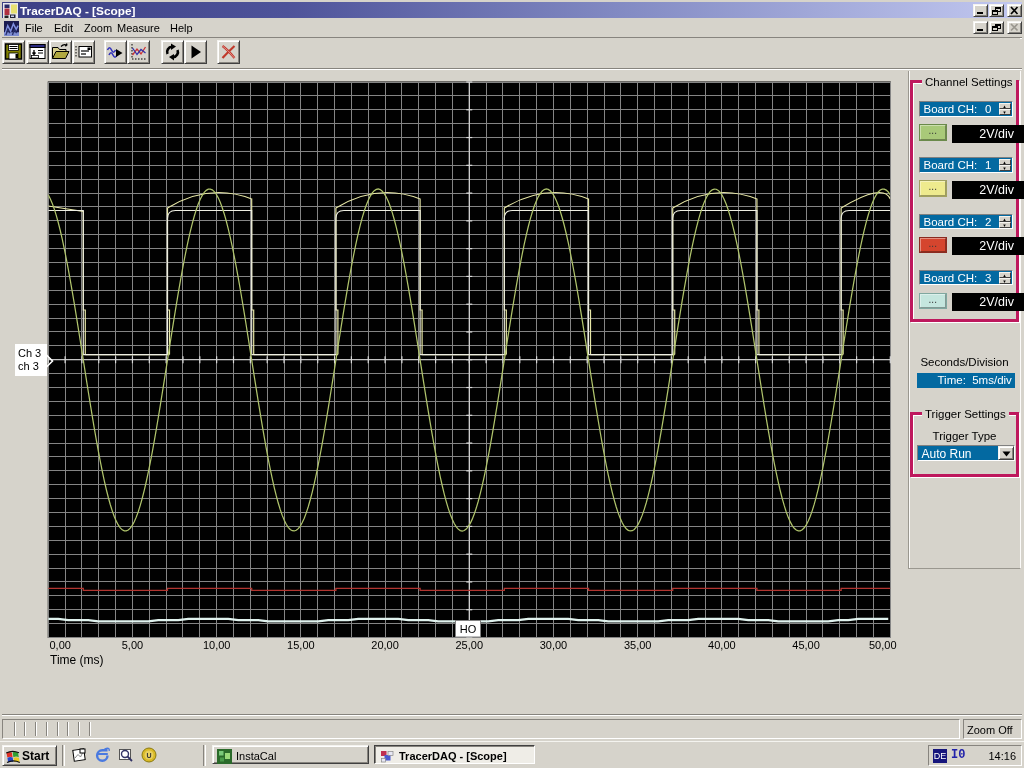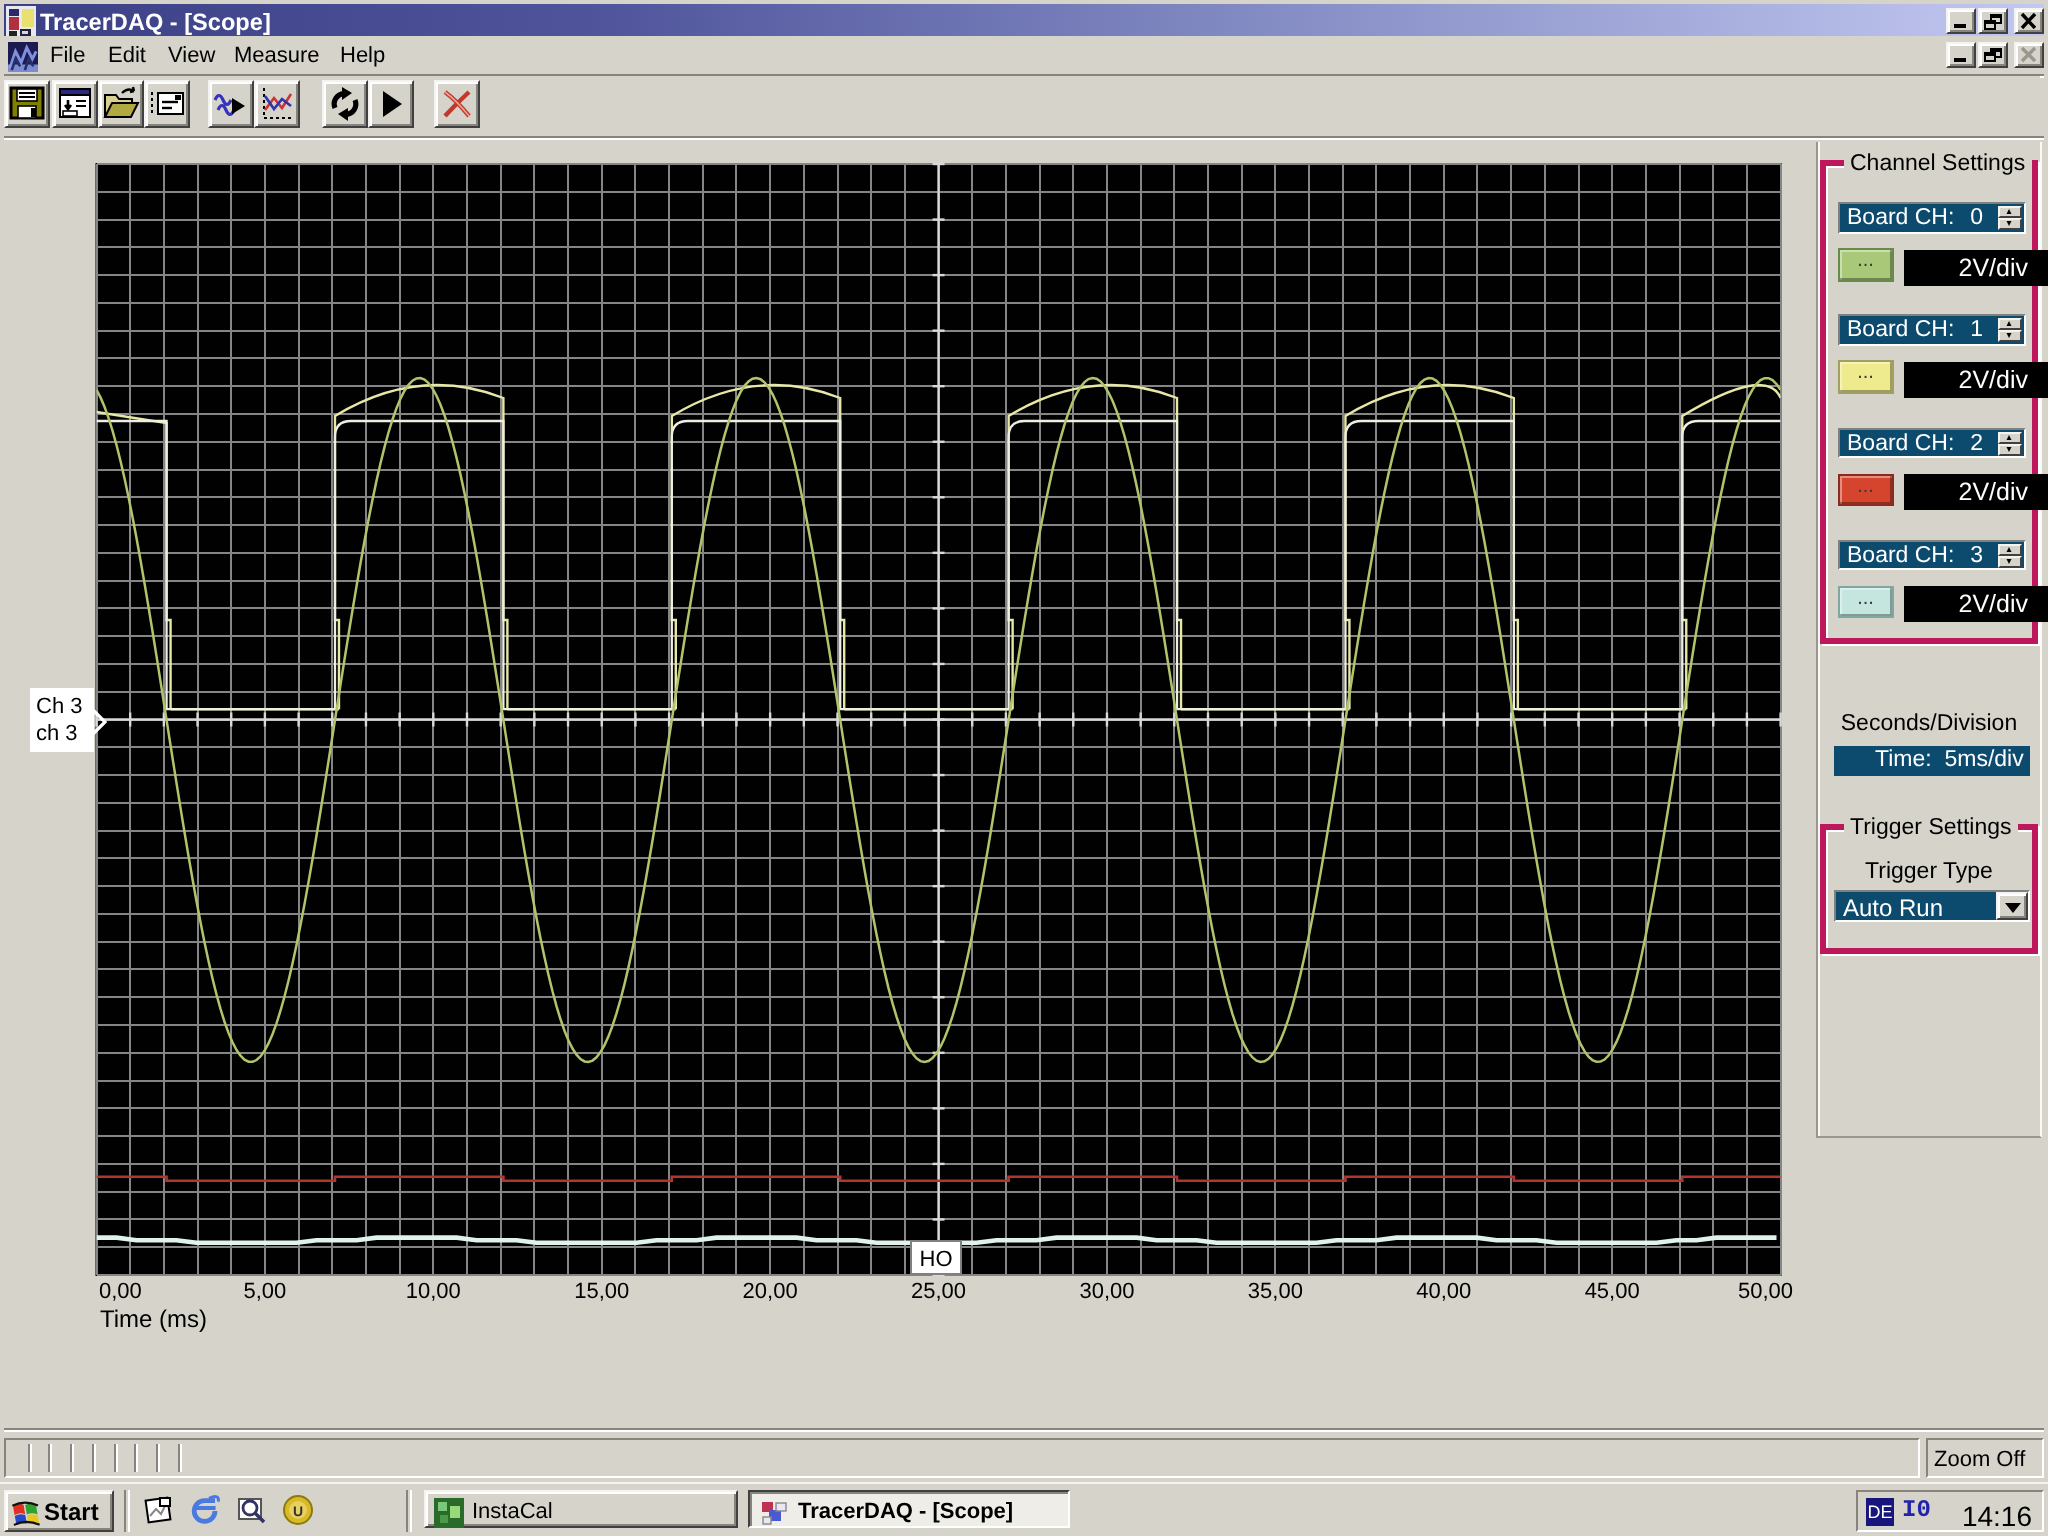--- a/index.html
+++ b/index.html
@@ -5,21 +5,21 @@
 html,body { width:1024px; height:768px; overflow:hidden; background:#d6d3cb;
   font-family:"Liberation Sans",sans-serif; font-size:11px; }
 #screen { position:absolute; left:0; top:0; width:1024px; height:768px; }
 .abs { position:absolute; }
 .raised { border-top:1px solid #f4f3ef; border-left:1px solid #f4f3ef;
   border-right:1px solid #404040; border-bottom:1px solid #404040;
   box-shadow: inset 1px 1px 0 #ffffff, inset -1px -1px 0 #87847e; background:#d6d3cb; }
 .sunkenp { border-top:1px solid #87847e; border-left:1px solid #87847e;
   border-right:1px solid #ffffff; border-bottom:1px solid #ffffff; }
 .group { border:3px solid #be185d; box-shadow:1px 1px 0 #ffffff, inset 1px 1px 0 #ffffff; }
-.blackbox { background:#0c4a6e; color:#fff; }
+.blackbox { background:#0369a1; color:#fff; }
 
 #titlebar { left:2px; top:2px; width:1020px; height:16px;
   background:linear-gradient(to right,#3c4085 0%,#4e539a 28%,#8189c2 60%,#c2c8f0 100%); }
 #titletext { position:absolute; left:18px; top:1.5px; color:#fff; font-size:11.8px; font-weight:bold; }
 .winbtn { position:absolute; width:15px; height:13px; top:3px; font-size:9px; }
 
 #menubar { left:2px; top:18px; width:1020px; height:20px; background:#d6d3cb; border-bottom:1px solid #87847e; box-shadow:0 1px 0 #ffffff; }
 .menuitem { position:absolute; top:3.5px; color:#000; font-size:11px; }
 
 .tbtn { position:absolute; top:2px; width:23px; height:24px; }
@@ -68,21 +68,21 @@
 <div id="menubar" class="abs">
   <svg class="abs" style="left:1.5px;top:2.5px" width="15" height="15" viewBox="0 0 16 16">
     <rect width="16" height="16" fill="#1b1b50"></rect>
     <path d="M1 14 L4 5 L7 11 L10 3 L13 9 L15 5" fill="none" stroke="#8090e0" stroke-width="1.6"></path>
     <rect x="0" y="12" width="16" height="4" fill="#8ea0e8" opacity="0.85"></rect>
     <path d="M2 15 L4 9 L6.5 13" fill="none" stroke="#28306a" stroke-width="1.4"></path>
     <path d="M9 15 L11 9 L13.5 13" fill="none" stroke="#28306a" stroke-width="1.4"></path>
   </svg>
   <div class="menuitem" style="left:23px">File</div>
   <div class="menuitem" style="left:52px">Edit</div>
-  <div class="menuitem" style="left:82px">View</div>
+  <div class="menuitem" style="left:82px">Zoom</div>
   <div class="menuitem" style="left:115px">Measure</div>
   <div class="menuitem" style="left:168px">Help</div>
   <div class="winbtn raised" style="left:970.5px;top:3px;height:12.5px">
         <div style="position:absolute;left:3px;bottom:2px;width:6px;height:2px;background:#000"></div>
       </div>
   <div class="winbtn raised" style="left:986.5px;top:3px;height:12.5px">
     <div style="position:absolute;left:5px;top:2px;width:6px;height:5px;border:1px solid #000;border-top-width:2px"></div>
     <div style="position:absolute;left:2.5px;top:4px;width:6px;height:5px;border:1px solid #000;border-top-width:2px;background:#d6d3cb"></div>
   </div>
   <div class="winbtn raised" style="left:1004.5px;top:3px;height:12.5px">
@@ -479,16 +479,16 @@
 <rect x="1" y="2" width="5.5" height="5" fill="#c03050"></rect>
 <rect x="4.5" y="6" width="6" height="5.5" fill="#4a5ad0"></rect>
 <rect x="8" y="2.5" width="5" height="4" fill="#e8e8f4" stroke="#888" stroke-width="0.7"></rect>
 <rect x="1.5" y="9.5" width="4" height="3.5" fill="#e8e8f4" stroke="#888" stroke-width="0.7"></rect>
           </svg></div>
   <div style="position:absolute;left:24px;top:4px;font-weight:bold">TracerDAQ - [Scope]</div>
 </div>
 <div class="abs sunkenp" style="left:928px;top:3px;width:94px;height:21px">
   <div style="position:absolute;left:4px;top:2.5px;width:14px;height:14px;background:#16167c;color:#fff;font-size:9px;text-align:center;line-height:14px">DE</div>
   <div style="position:absolute;left:22px;top:2px;color:#2222aa;font-weight:bold;font-size:12px;font-family:'Liberation Mono',monospace">I0</div>
-  <div style="position:absolute;right:5px;top:4px;font-size:14px">14:16</div>
+  <div style="position:absolute;right:5px;top:4px;font-size:11px">14:16</div>
 </div>
 </div>
 
 </div>
 </body></html>

